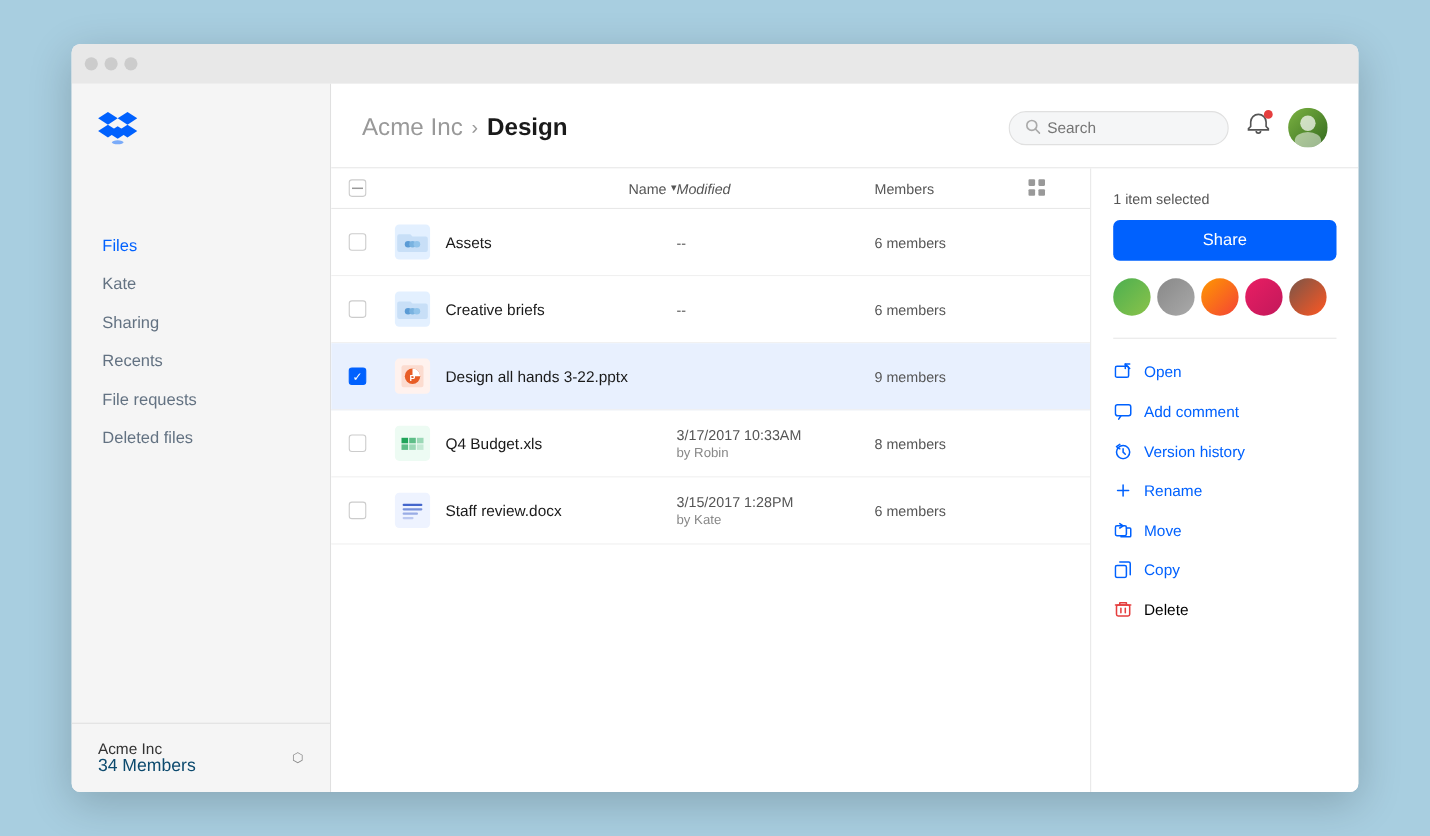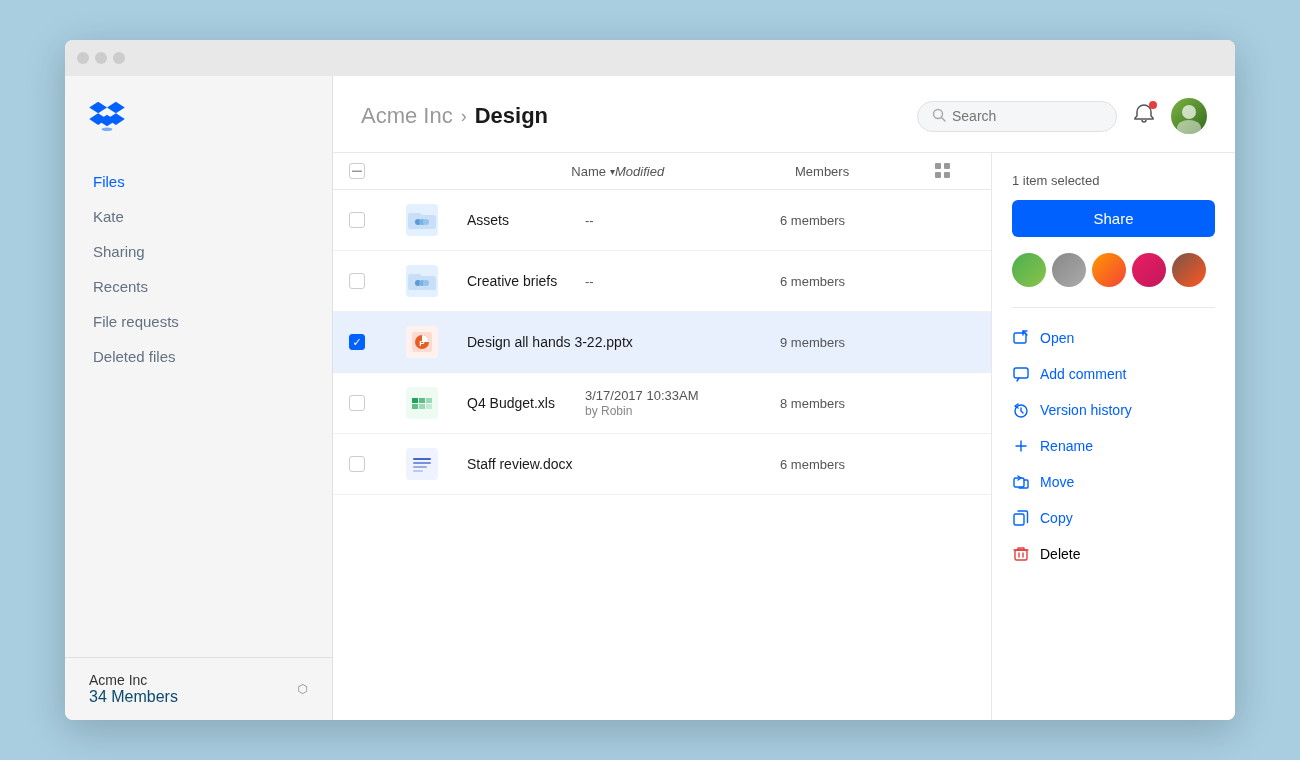--- a/index.html
+++ b/index.html
@@ -37,27 +37,28 @@
       border-radius: 50%;
       background: #ccc;
     }
     .window-body {
       display: flex;
       flex: 1;
       overflow: hidden;
     }
     
     .sidebar {
-      width: 268px;
+      width: 236px;
       background: #f5f5f5;
       border-right: 1px solid #e0e0e0;
       display: flex;
       flex-direction: column;
       padding: 24px 0 0 0;
       flex-shrink: 0;
+      gap: 41px;
     }
     .sidebar-logo {
       padding: 0 24px 28px 24px;
     }
     .dropbox-icon {
       width: 36px;
       height: 32px;
     }
     .nav-items {
       list-style: none;
@@ -219,21 +220,21 @@
       align-items: center;
       gap: 4px;
     }
     .th-name { font-weight: 500; }
     .sort-arrow { font-size: 10px; }
     .file-row {
       display: flex;
       align-items: center;
       padding: 14px 16px;
       border-bottom: 1px solid #f0f0f0;
-      gap: 15px;
+      gap: 0;
     }
     .file-row.selected { background: #e8f0fe; }
     .checkbox-cell {
       width: 36px;
       flex-shrink: 0;
       display: flex;
       align-items: center;
     }
     .checkbox {
       width: 16px;
@@ -607,20 +608,24 @@
                 <svg width="26" height="26" viewBox="0 0 26 26" fill="none">
                   <rect width="26" height="26" rx="3" fill="#eef3ff"></rect>
                   <rect x="4" y="7" width="18" height="2" rx="1" fill="#4466cc"></rect>
                   <rect x="4" y="11" width="18" height="2" rx="1" fill="#4466cc" opacity="0.7"></rect>
                   <rect x="4" y="15" width="14" height="2" rx="1" fill="#4466cc" opacity="0.5"></rect>
                   <rect x="4" y="19" width="10" height="2" rx="1" fill="#4466cc" opacity="0.3"></rect>
                 </svg>
               </div>
             </div>
             <div class="file-name-cell">Staff review.docx</div>
+            <div class="modified-cell">
+              <span class="modified-date">3/15/2017 1:28PM</span>
+              <span class="modified-by">by Kate</span>
+            </div>
             <div class="members-cell">6 members</div>
             <div class="col-actions actions-cell"></div>
           </div>
         </div>
 
         <div class="right-panel">
           <div class="selected-count">1 item selected</div>
           <button class="share-btn">Share</button>
           <div class="member-avatars">
             <div class="member-avatar ma-green"></div>

